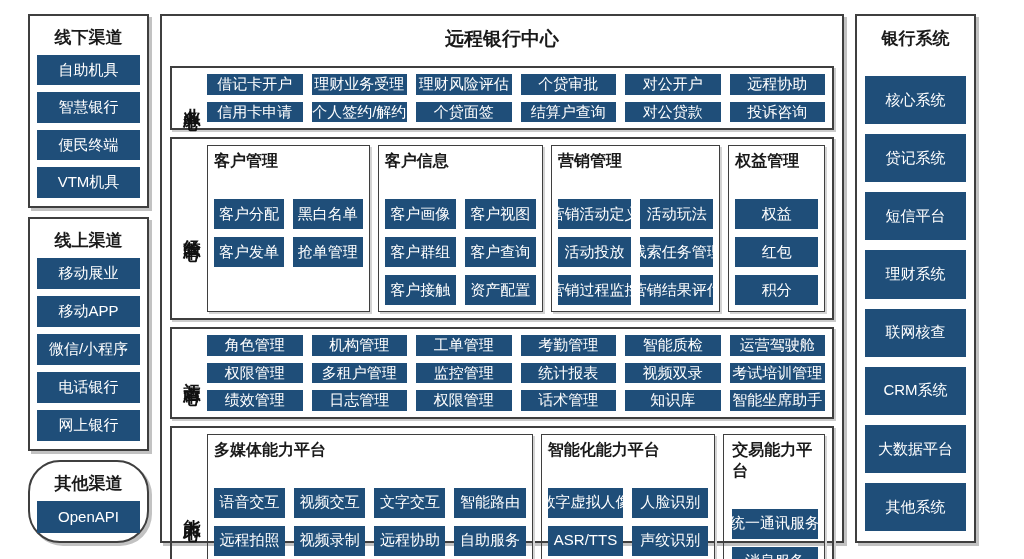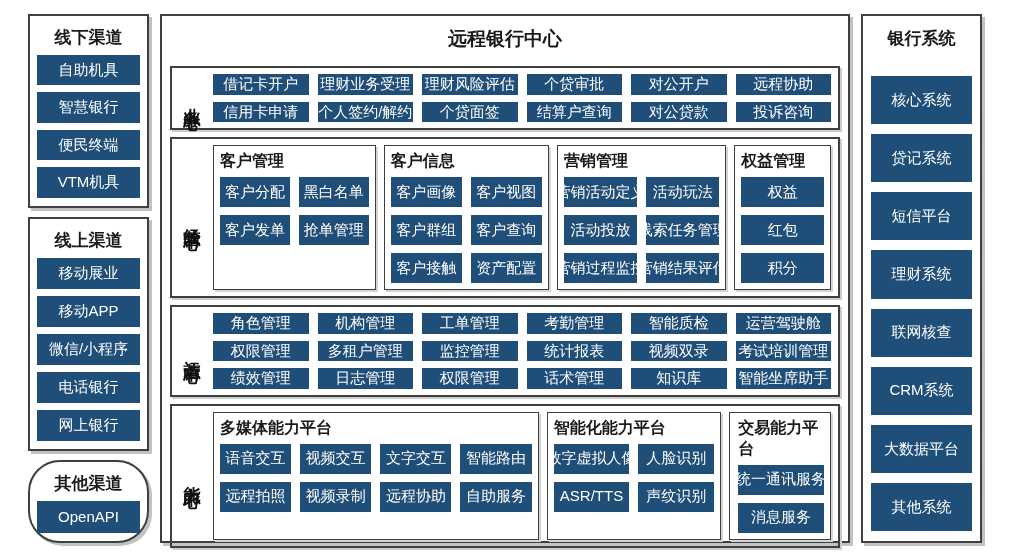--- a/index.html
+++ b/index.html
@@ -37,40 +37,40 @@
   .v-fill .row { display:flex; gap:7px; flex:1; }
   .v-fill .chip { flex:1; }
   .grow-4 { flex:40; } .grow-5 { flex:49; } .grow-1 { flex:15;border-radius:32px; }
   .right-panel { width:121px; flex:none; display:flex; flex-direction:column; padding:6px 8px 10px; }
   .right-panel .v-fill { gap:10px;margin-top:20px; }
   
   .center-panel { flex:1; display:flex; flex-direction:column; padding:7px 8px 8px; }
   .center-title { text-align:center; font-weight:bold; font-size:19px; padding:3px 0 7px; flex:none; }
   .section {
     border:2px solid #3f3f3f; box-shadow:2px 2px 0 #cccccc;
-    display:flex; gap:8px; padding:6px 7px; margin-top:7px;
+    display:flex; gap:2px; padding:6px 7px; margin-top:7px;
   }
   .section:first-of-type { margin-top:0; }
   .sec-business { flex:88; } .sec-manage { flex:150; } .sec-ops { flex:124; } .sec-ability { flex:116; }
   .v-label {
     flex:none; width:26px;
     writing-mode:vertical-rl; text-orientation:upright;
     display:flex; align-items:center; justify-content:center;
     font-weight:bold; font-size:17px; letter-spacing:2px; color:#111;
   }
   .section-body { flex:1; display:flex; gap:8px; min-width:0; }
   .grid { flex:1; display:flex; flex-direction:column; gap:7px; min-width:0; }
   .grid .row { display:flex; gap:9px; flex:1; min-height:0; }
   .grid .chip { flex:1; min-width:0; }
   .group {
     border:1.5px solid #3f3f3f; box-shadow:2px 2px 0 #d4d4d4;
     display:flex; flex-direction:column; padding:3px 6px 6px; min-width:0;
   }
   .group-title { text-align:left; font-weight:bold; font-size:16px; padding:2px 0 5px; flex:none; }
-  .group .grid { gap:8px; }
+  .group .grid { gap:8px;margin-top:22px; }
   .group .grid .row { flex:0 0 30px; }
   .g-cust { flex:178; } .g-info { flex:181; } .g-mkt  { flex:186; } .g-right { flex:99; }
   .g-media { flex:363; } .g-ai { flex:187; } .g-trade { flex:100;padding-left:8px; }
 </style>
 </head>
 <body>
 
 <div class="page">
 
   <aside class="side-col">

